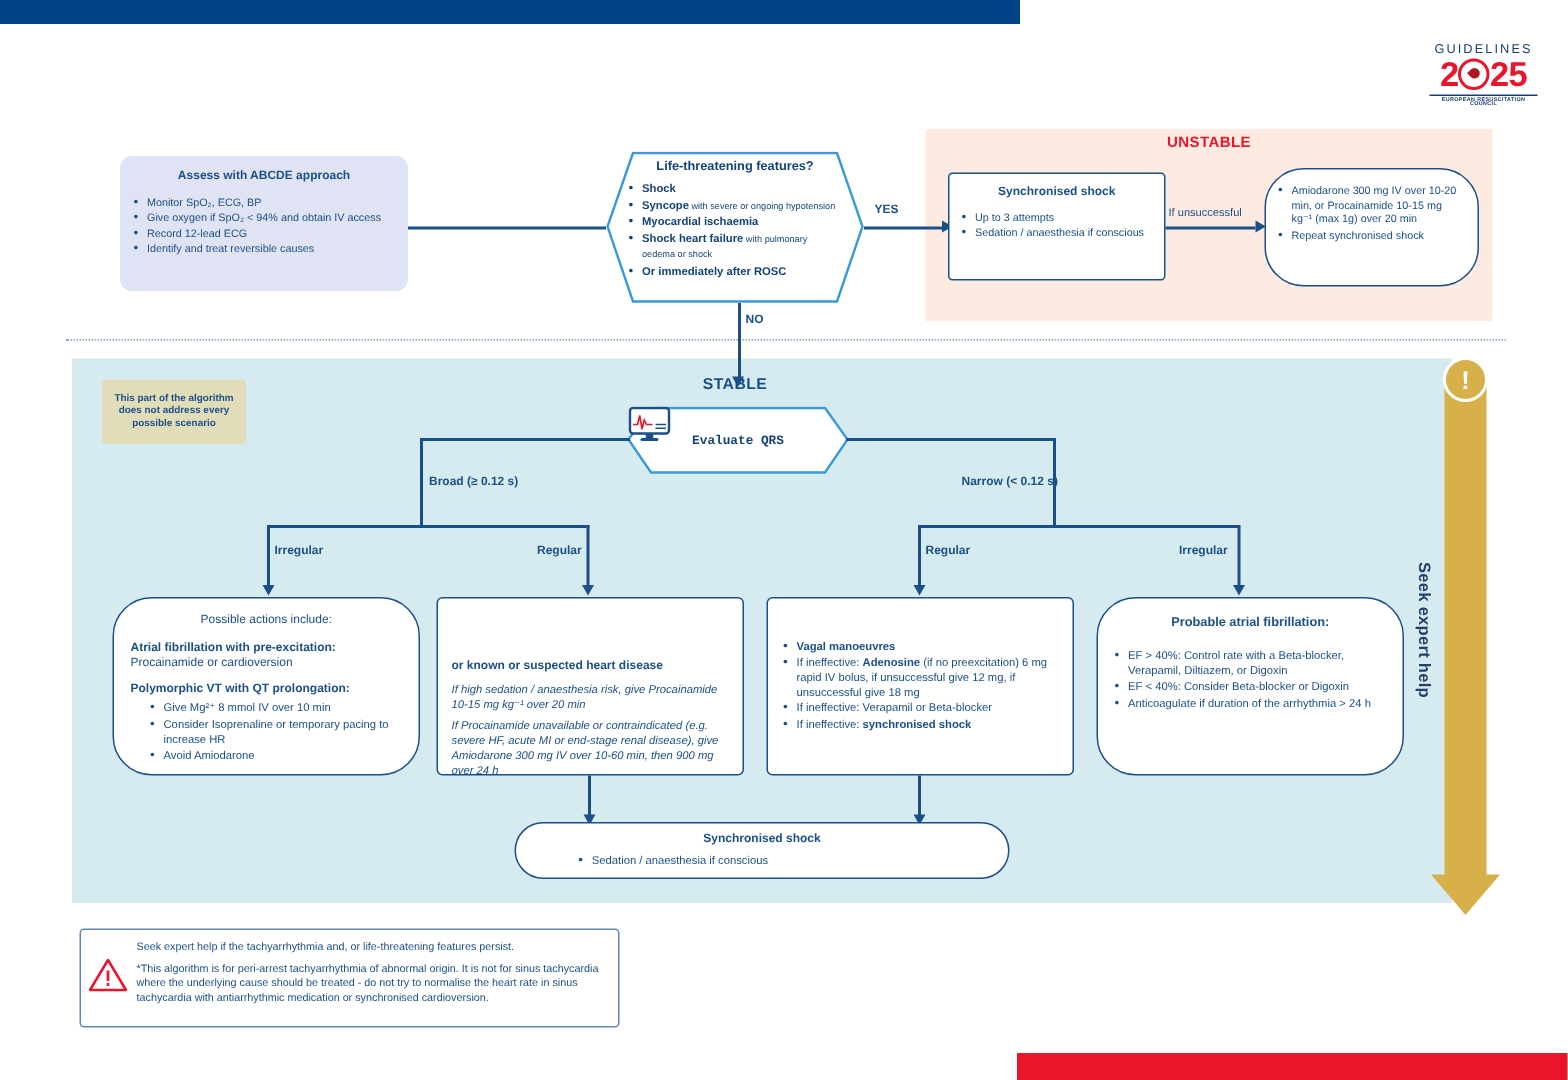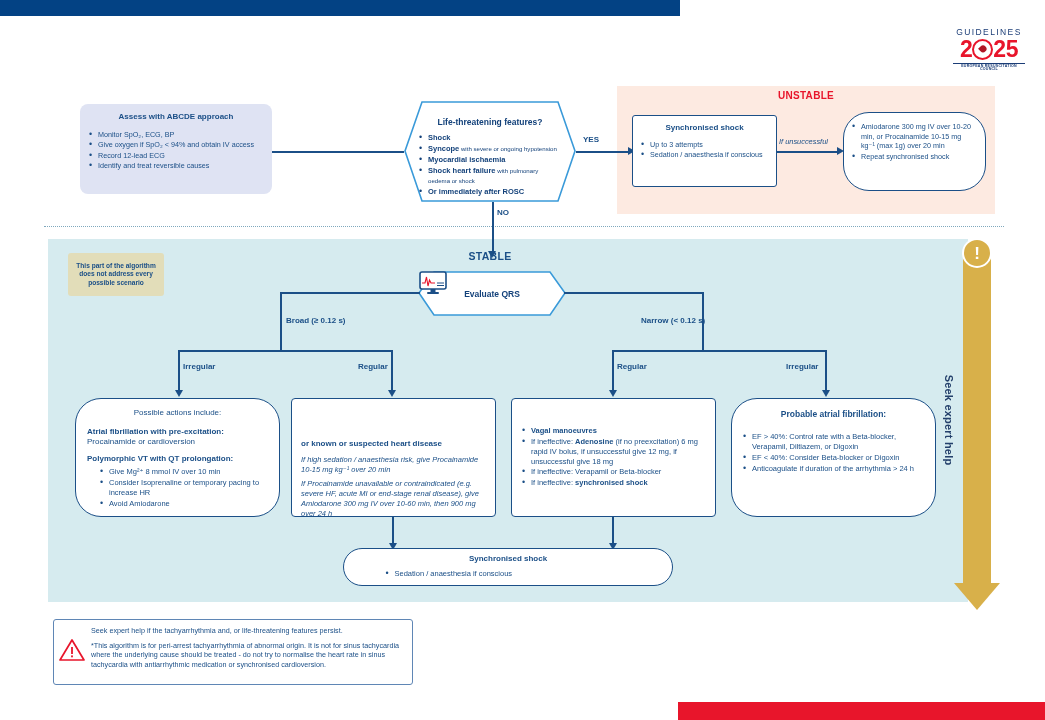--- a/index.html
+++ b/index.html
@@ -131,21 +131,21 @@
       <li>Identify and treat reversible causes</li>
     </ul>
   </div>
 
   <div class="abs ln lnh" style="left:272px;top:151px;width:132px;"></div>
 
   <div class="abs hex" style="left:404px;top:101px;width:172px;height:101px;">
     <svg width="172" height="101" viewBox="0 0 172 101">
       <polygon points="18,1 154,1 171,50 154,100 18,100 1,50" fill="#ffffff" stroke="#3a9ad9" stroke-width="1.6"></polygon>
     </svg>
-    <div class="inner" style="padding:16px 15px 0 15px;">
+    <div class="inner" style="padding:4px 15px 0 15px;">
       <div class="ctr bt t85" style="margin-bottom:5px;">Life-threatening features?</div>
       <ul class="b t75">
         <li><b>Shock</b><span class="small"></span></li>
         <li><b>Syncope</b><span class="small"> with severe or ongoing hypotension</span></li>
         <li><b>Myocardial ischaemia</b><span class="small"></span></li>
         <li><b>Shock heart failure</b><span class="small"> with pulmonary oedema or shock</span></li>
         <li><b>Or immediately after ROSC</b><span class="small"></span></li>
       </ul>
     </div>
   </div>
@@ -159,35 +159,35 @@
   <div class="abs edgelbl" style="left:497px;top:208px;">NO</div>
 
   <div class="abs box" style="left:632px;top:115px;width:145px;height:72px;padding:7px 8px;border-radius:3px;">
     <div class="ctr bt t8" style="margin-bottom:6px;">Synchronised shock</div>
     <ul class="b t72">
       <li>Up to 3 attempts</li>
       <li>Sedation / anaesthesia if conscious</li>
     </ul>
   </div>
 
-  <div class="abs edgelbl sm" style="left:779px;top:137px;font-style:italic;">If unsuccessful</div>
+  <div class="abs edgelbl sm" style="left:779px;top:137px;">If unsuccessful</div>
   <div class="abs ln lnh" style="left:777px;top:151px;width:60px;"></div>
   <div class="abs arrowR" style="left:837px;top:147px;"></div>
 
   <div class="abs box pill" style="left:843px;top:112px;width:143px;height:79px;padding:9px 8px 0 8px;">
     <ul class="b t72">
       <li>Amiodarone 300 mg IV over 10-20 min, or Procainamide 10-15 mg kg⁻¹ (max 1g) over 20 min</li>
       <li>Repeat synchronised shock</li>
     </ul>
   </div>
 
   <div class="abs" style="left:404px;top:250px;width:172px;text-align:center;font-size:10.5px;font-weight:700;color:#1b4f87;letter-spacing:.3px;">STABLE</div>
   <div class="abs chip">This part of the algorithm does not address every possible scenario</div>
 
-  <div class="abs hex" style="left:418px;top:271px;width:148px;height:45px;">
+  <div class="abs hex" style="left:418px;top:271px;width:148px;height:45px;font-family:Liberation Mono, monospace;">
     <svg width="148" height="45" viewBox="0 0 148 45">
       <polygon points="16,1 132,1 147,22 132,44 16,44 1,22" fill="#ffffff" stroke="#3a9ad9" stroke-width="1.6"></polygon>
     </svg>
     <div class="inner" style="display:flex;flex-direction:column;align-items:center;justify-content:center;height:45px;">
       <span style="line-height:0;">
         <svg width="30" height="24" viewBox="0 0 30 24">
           <rect x="2" y="1" width="26" height="17" rx="2" fill="#ffffff" stroke="#1b4f87" stroke-width="1.6"></rect>
           <polyline points="4,12 7,12 8.5,6 10,15 11.5,9 13,12 17,12" fill="none" stroke="#e8152b" stroke-width="1.1"></polyline>
           <line x1="19" y1="12" x2="26" y2="12" stroke="#1b4f87" stroke-width="1"></line>
           <line x1="19" y1="14.5" x2="26" y2="14.5" stroke="#1b4f87" stroke-width="1"></line>

